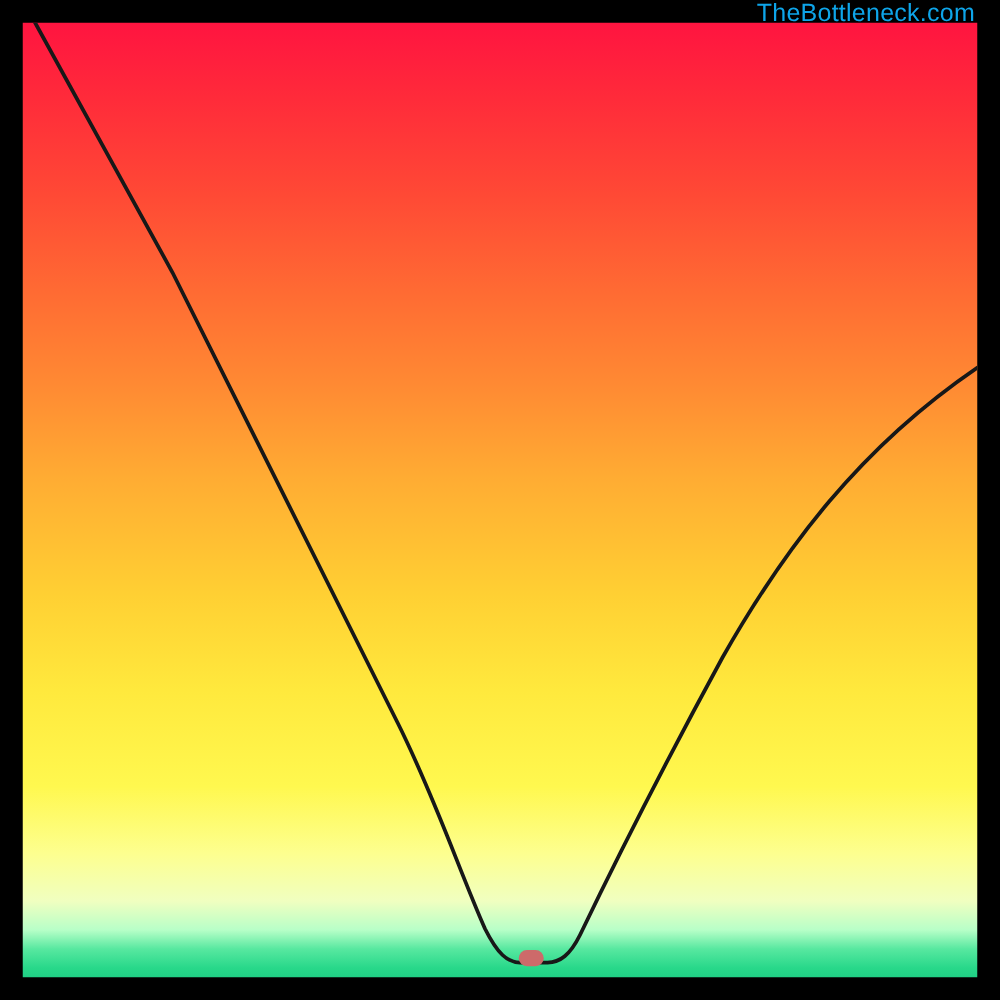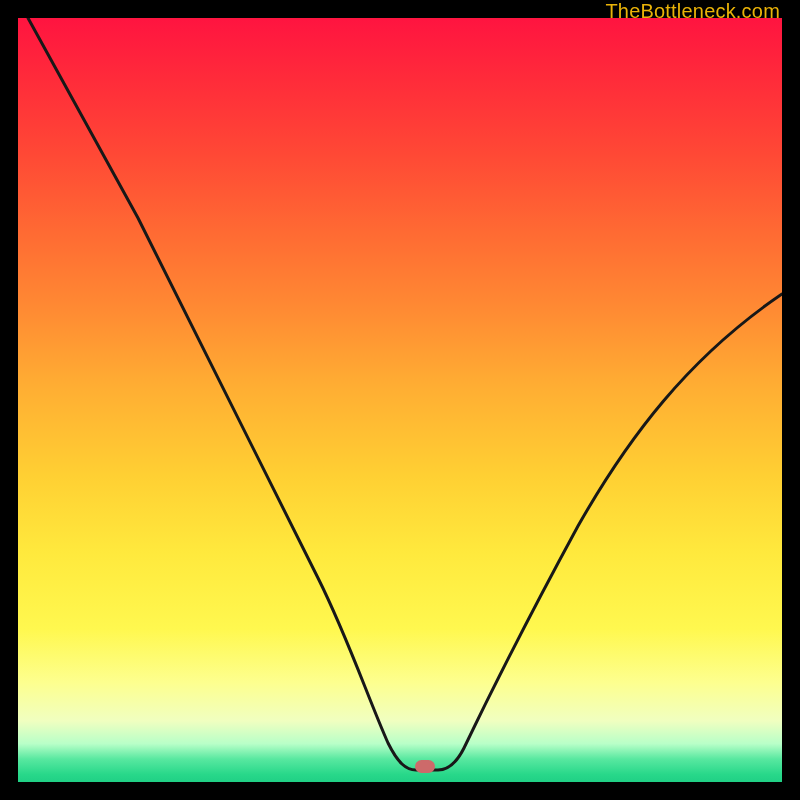--- a/index.html
+++ b/index.html
@@ -55,21 +55,21 @@
     height: 13px;
     border-radius: 7px;
     background: #cd6a6a;
   }
   .watermark {
     position: absolute;
     top: 0px;
     right: 20px;
     font-family: Arial, Helvetica, sans-serif;
     font-size: 20px;
-    color: #eab308;
+    color: #0ea5e9;
     letter-spacing: 0.2px;
   }
 </style>
 </head>
 <body>
 
 <div class="frame">
 
   <div class="plot-area">
     <div class="gradient-bg"></div>

